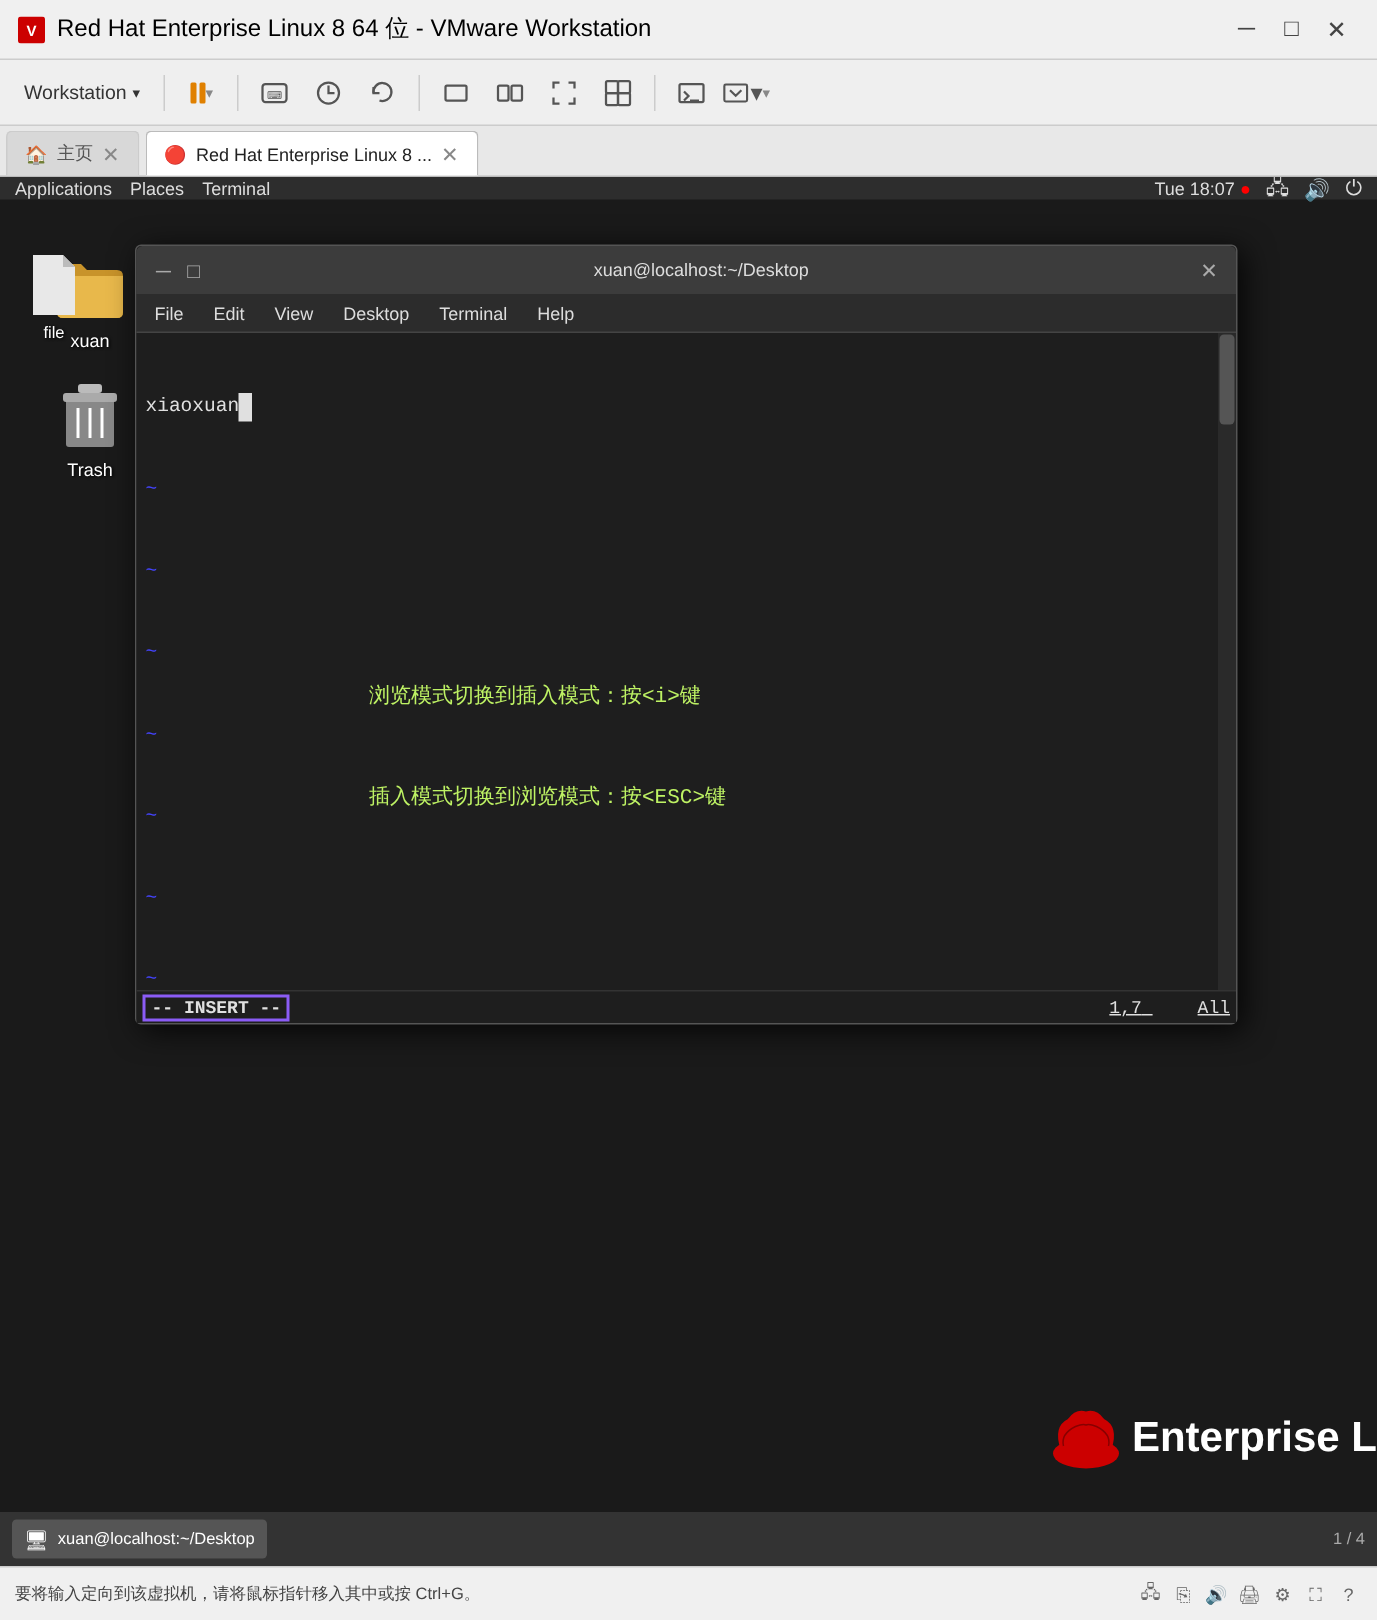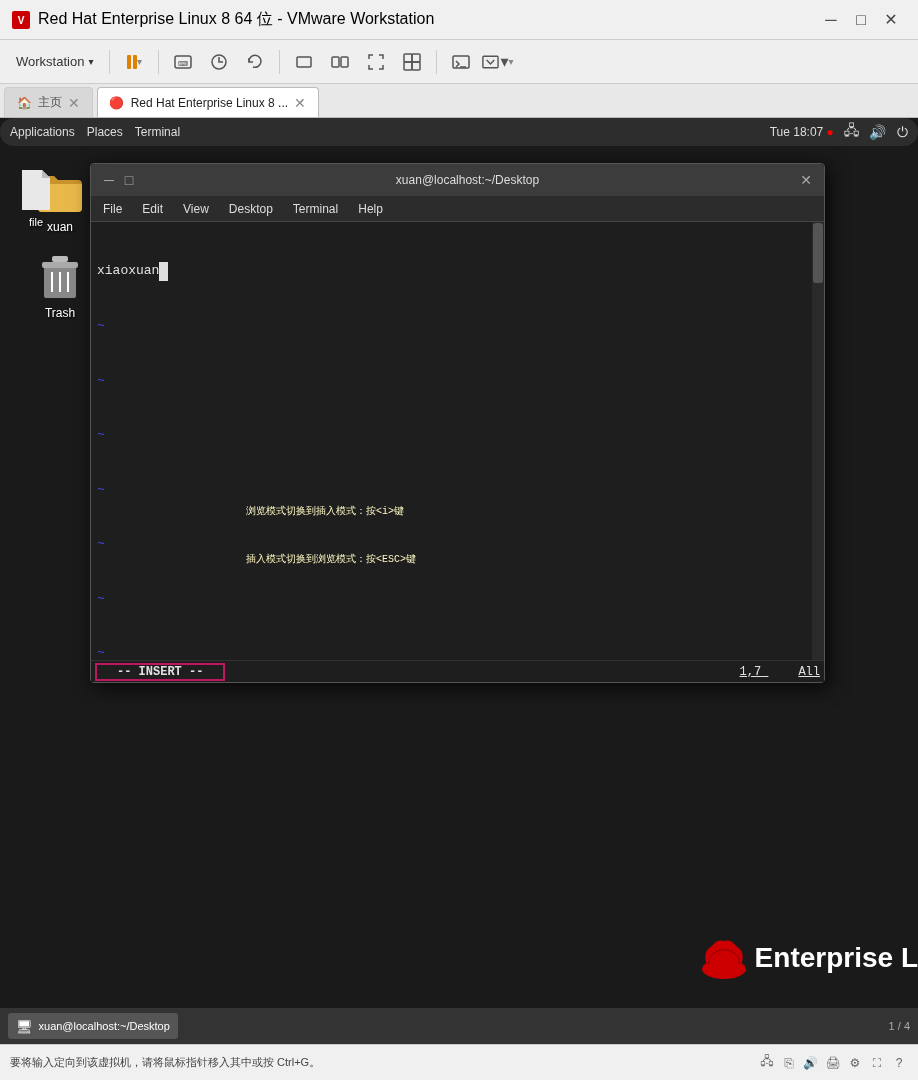--- a/index.html
+++ b/index.html
@@ -129,27 +129,26 @@
     #rhel-desktop {
       width: 100%;
       height: 100%;
       background: #1a1a1a;
       position: relative;
     }
 
     
     #gnome-topbar {
       width: 100%;
-      height: 28px;
+      height: 15px;
       background: #2d2d2d;
       display: flex;
       align-items: center;
       padding: 0 10px;
       gap: 12px;
-      border-radius: 14px;
     }
     .gnome-menu-item {
       font-size: 12px;
       color: #ddd;
       cursor: pointer;
       display: flex;
       align-items: center;
       gap: 4px;
     }
     #gnome-topbar-right {
@@ -296,42 +295,42 @@
 
     #terminal-statusbar {
       height: 22px;
       background: #1e1e1e;
       display: flex;
       align-items: center;
       padding: 0 4px;
       border-top: 1px solid #333;
     }
     #insert-mode-box {
-      border: 2px solid #be185d;
-      padding: 0 20px;
+      border: 2px solid #8b5cf6;
+      padding: 0 4px;
       font-family: 'Courier New', monospace;
       font-size: 12px;
       color: #e0e0e0;
       font-weight: bold;
     }
     #status-right {
       margin-left: auto;
       font-family: 'Courier New', monospace;
       font-size: 12px;
       color: #e0e0e0;
       text-decoration: underline;
     }
 
     
     #hint-overlay {
       position: absolute;
-      bottom: 60px;
+      bottom: 72px;
       left: 155px;
-      font-size: 10px;
-      color: #fef9c3;
+      font-size: 14px;
+      color: #bef264;
       font-family: 'Courier New', monospace;
       line-height: 1.6;
       white-space: pre;
     }
 
     
     #redhat-logo {
       position: absolute;
       bottom: 20px;
       right: 0;

